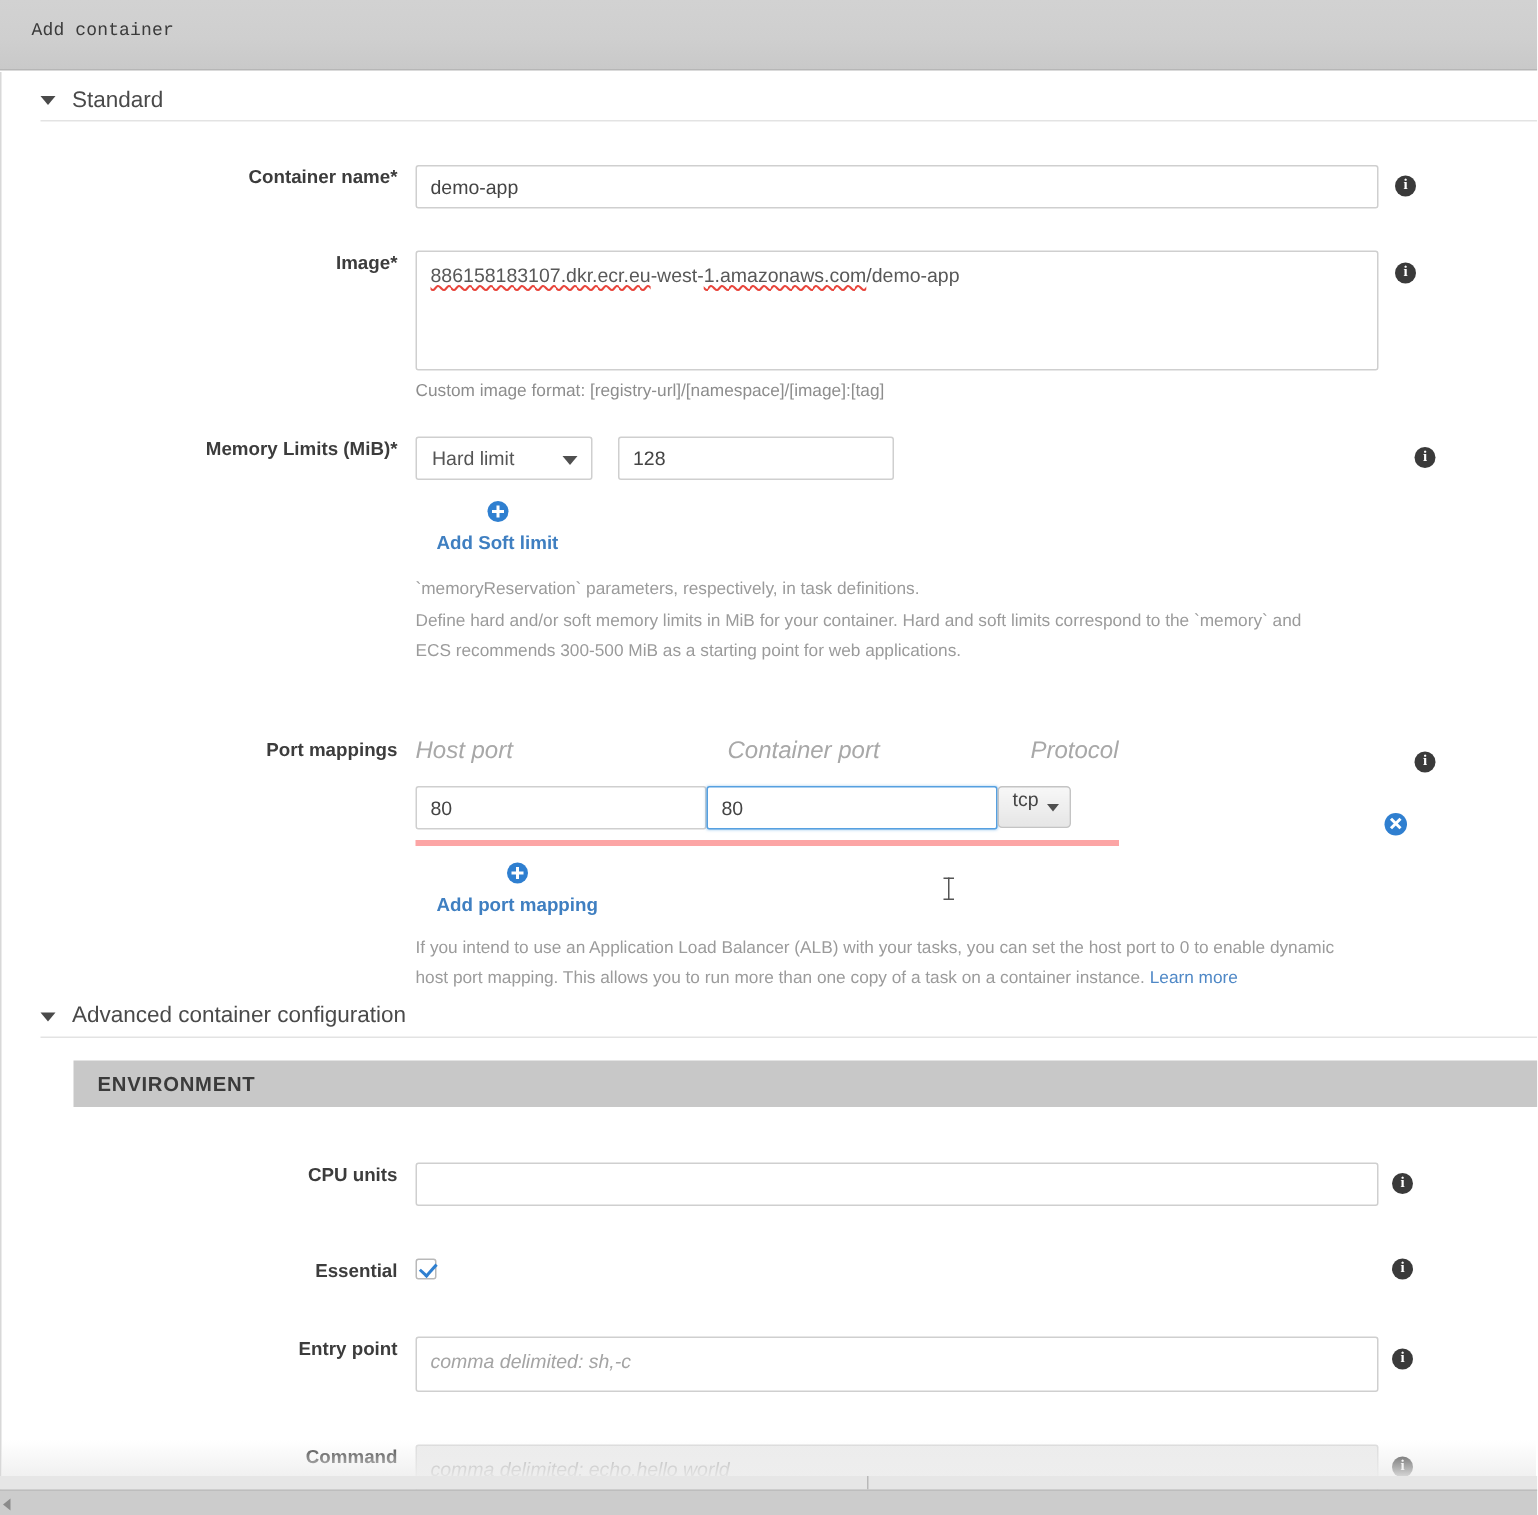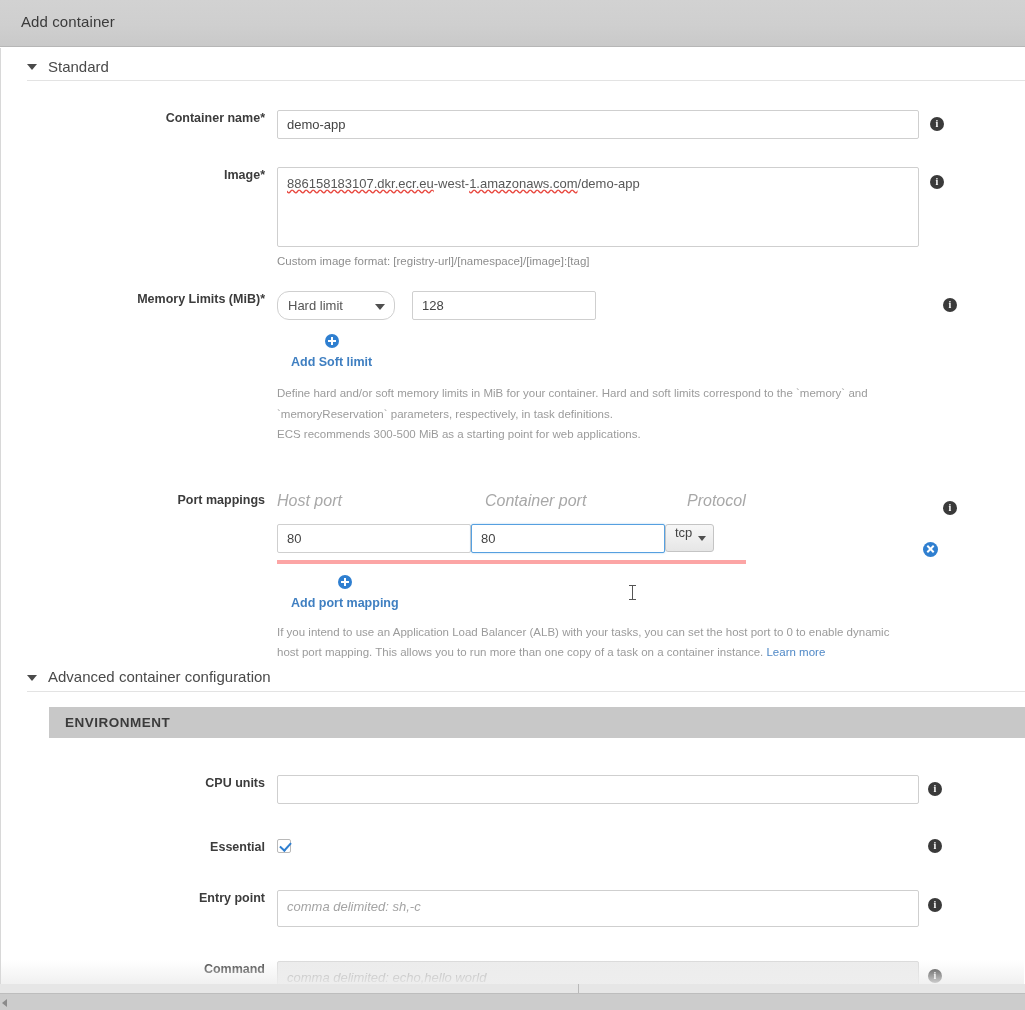--- a/index.html
+++ b/index.html
@@ -24,23 +24,24 @@
   .titlebar {
     position: absolute;
     left: 0; top: 0;
     width: 1025px; height: 47px;
     background: linear-gradient(to bottom, #d2d2d2 0%, #cfcfcf 55%, #c9c9c9 100%);
     border-bottom: 1px solid #b6b6b6;
   }
   .titlebar .title {
     position: absolute;
     left: 21px; top: 13px;
-    font-size: 15px;
+    font-size: 12px;
     color: #3b3b3b;
     letter-spacing: .1px;
+    font-family: Liberation Mono, monospace;
   }
 
   
   .body-area {
     position: absolute;
     left: 0; top: 48px;
     width: 1025px; height: 945px;
     background: #ffffff;
     border-left: 1px solid #d8d8d8;
     overflow: hidden;
@@ -147,21 +148,21 @@
     box-shadow: 0 0 2px rgba(86,160,224,.55);
   }
 
   
   .sel {
     position: relative;
     display: inline-flex;
     align-items: center;
     height: 29px;
     border: 1px solid #cfcfcf;
-    border-radius: 12px;
+    border-radius: 2px;
     background: #fff;
     font-size: 13px;
     color: #555;
     padding: 0 26px 0 10px;
     cursor: pointer;
     user-select: none;
   }
   .sel.w-mem { width: 118px; }
   .sel .dn {
     position: absolute; right: 9px; top: 12px;
@@ -413,22 +414,22 @@
             <span>Hard limit</span>
             <span class="dn"></span>
           </div>
           <input class="txt short" type="text" value="128" style="">
         </div>
         <a class="addlink" style="margin-top:14px; margin-left:14px;">
           <span class="plus"></span>
           <span class="alabel">Add Soft limit</span>
         </a>
         <div class="help" style="margin-top:14px;">
+          <div>`memoryReservation` parameters, respectively, in task definitions.</div>
           <div>Define hard and/or soft memory limits in MiB for your container. Hard and soft limits correspond to the `memory` and</div>
-          <div>`memoryReservation` parameters, respectively, in task definitions.</div>
           <div>ECS recommends 300-500 MiB as a starting point for web applications.</div>
         </div>
         <div class="info" style="left:666px; top:7px;">i</div>
       </div>
     </div>
 
     <div class="frow" style="margin-top:47px;">
       <div class="flabel">Port mappings</div>
       <div class="fctl">
         <div class="pmhead">

